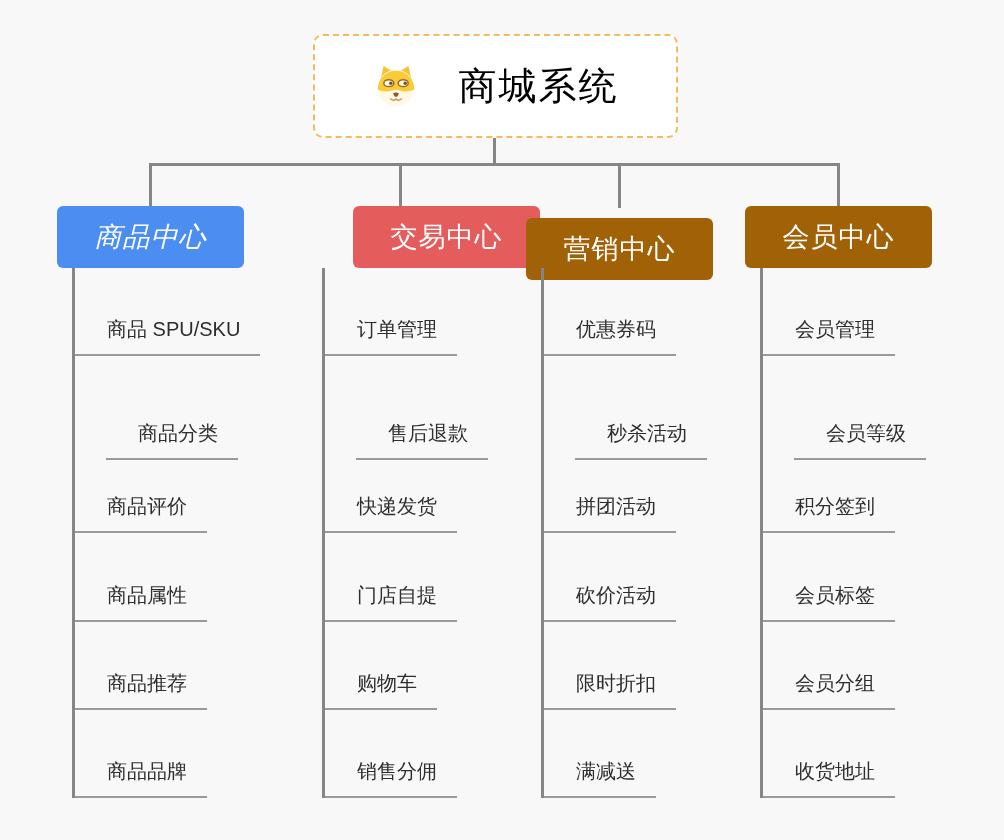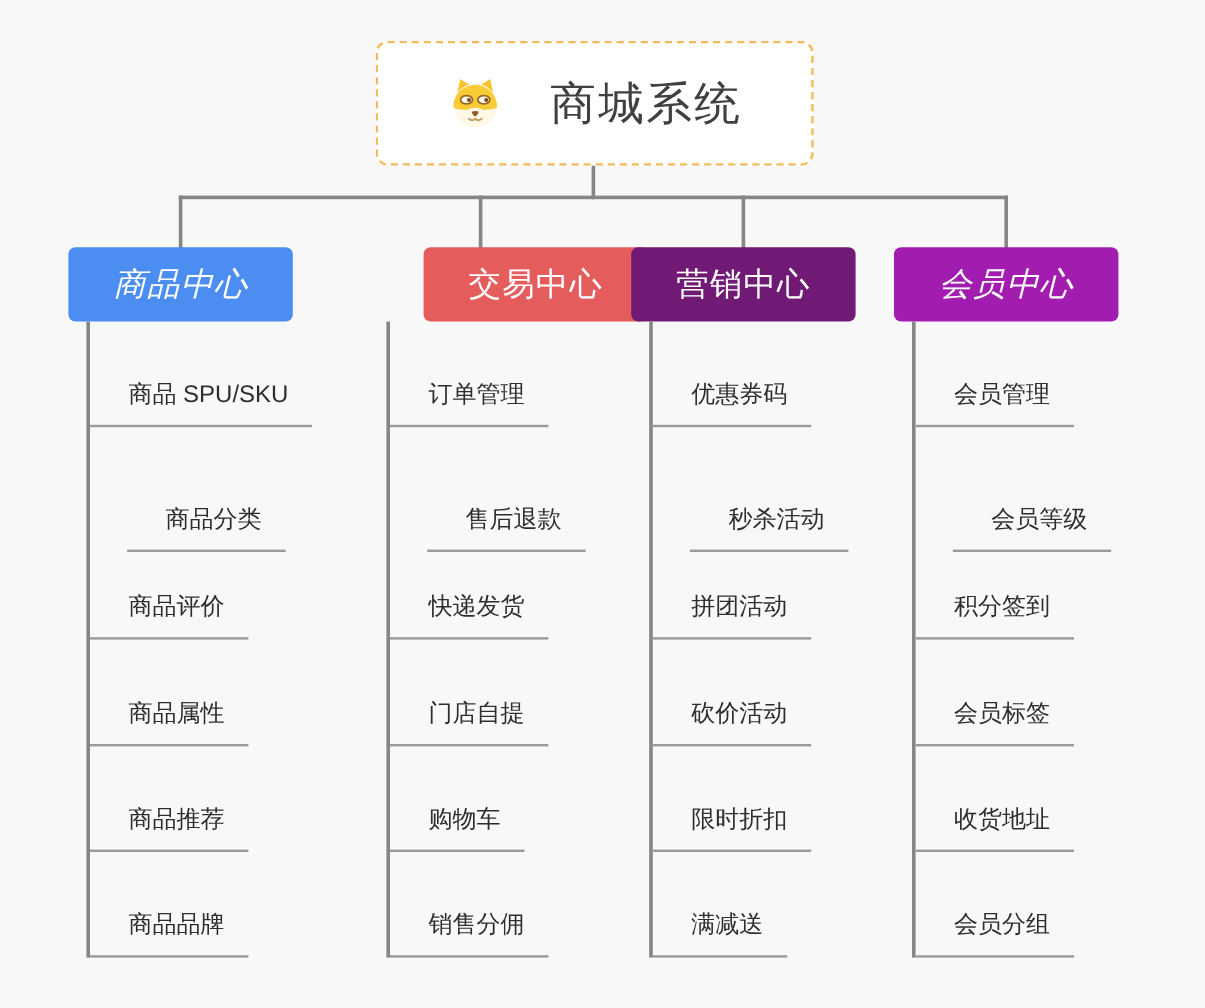--- a/index.html
+++ b/index.html
@@ -17,21 +17,21 @@
     width: 365px; height: 104px;
     background: #FFFFFF;
     border: 2px dashed #F3BA5E;
     border-radius: 10px;
     box-sizing: border-box;
     display: flex; align-items: center; justify-content: center;
     gap: 16px;
   }
   .root-title {
     font-size: 38px;
-    color: #404040;
+    color: #000000;
     letter-spacing: 2px;
     white-space: nowrap;
     margin-left: 24px;
   }
 
   
   .line { position: absolute; background: #868686; }
   .root-stub { left: 493px; top: 138px; width: 3px; height: 28px; }
   .bus      { left: 149px; top: 163px; width: 691px; height: 3px; }
   .drop     { top: 163px; width: 3px; height: 45px; }
@@ -109,22 +109,22 @@
         <circle cx="33.6" cy="21.2" r="1.8" fill="#7A4E1D"></circle>
         <path d="M21,31.5 q3,-1.6 6,0 q-1,3.8 -3,3.8 q-2,0 -3,-3.8 z" fill="#8C5A2B"></path>
         <path d="M18.5,37.5 q2.8,2.6 5.5,0 q2.7,2.6 5.5,0" stroke="#C89A5C" stroke-width="1.6" fill="none" stroke-linecap="round"></path>
       </svg>
     </span>
     <span class="root-title">商城系统</span>
   </div>
 
   <div class="branch-box b0" style="background-color: rgb(75, 141, 240); font-style: italic;">商品中心</div>
   <div class="branch-box b1" style="background-color: rgb(229, 92, 92);">交易中心</div>
-  <div class="branch-box b2" style="background-color: #701a75;">营销中心</div>
-  <div class="branch-box b3" style="background-color: #a21caf; font-style: italic;">会员中心</div>
+  <div class="branch-box b2" style="background-color: #a16207; margin-top: 12px;">营销中心</div>
+  <div class="branch-box b3" style="background-color: #a16207;">会员中心</div>
 
   <div class="col c0">
     <div class="child">商品 SPU/SKU</div>
     <div class="child">商品分类</div>
     <div class="child">商品评价</div>
     <div class="child">商品属性</div>
     <div class="child">商品推荐</div>
     <div class="child">商品品牌</div>
   </div>
 
@@ -144,17 +144,17 @@
     <div class="child">砍价活动</div>
     <div class="child">限时折扣</div>
     <div class="child">满减送</div>
   </div>
 
   <div class="col c3">
     <div class="child">会员管理</div>
     <div class="child">会员等级</div>
     <div class="child">积分签到</div>
     <div class="child">会员标签</div>
+    <div class="child">会员分组</div>
     <div class="child">收货地址</div>
-    <div class="child">会员分组</div>
   </div>
 
 </div>
 
 </body></html>

